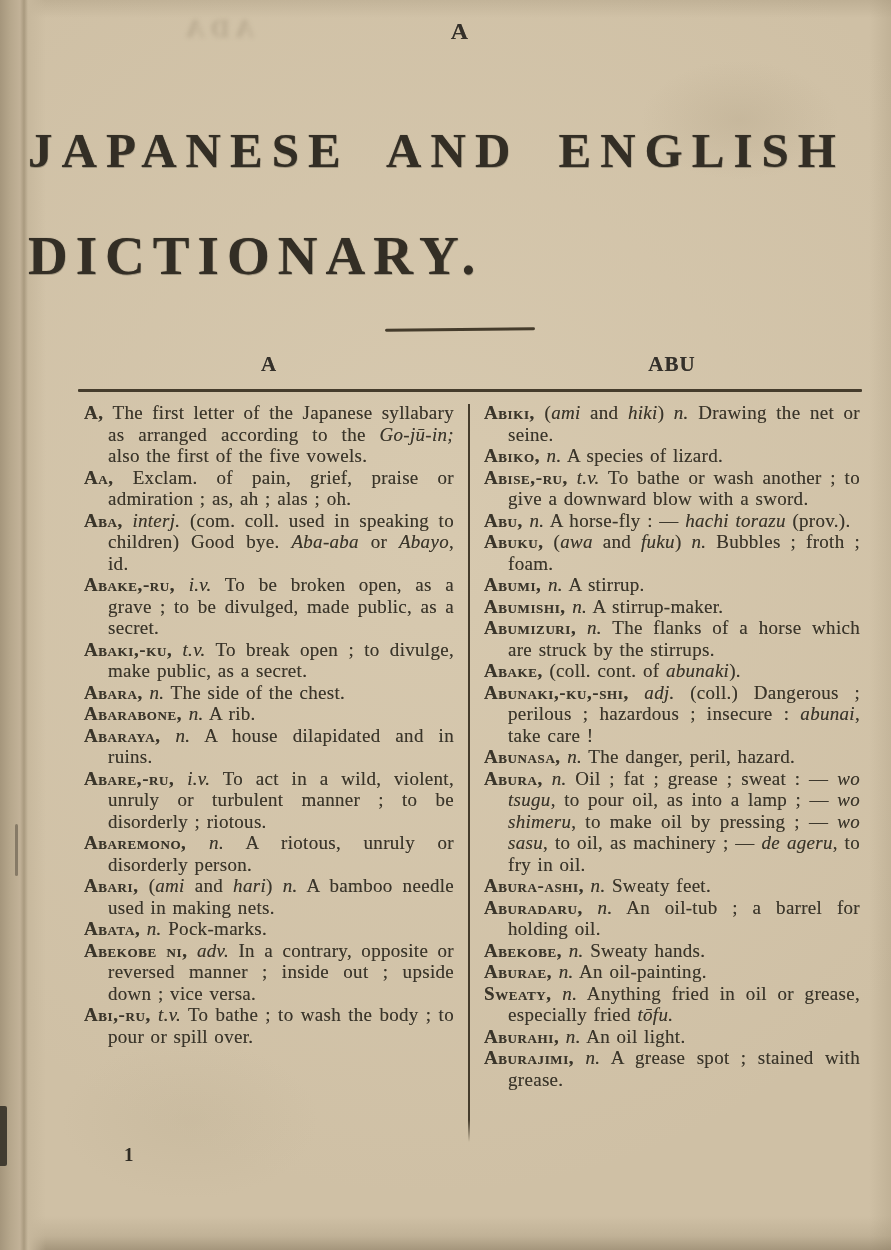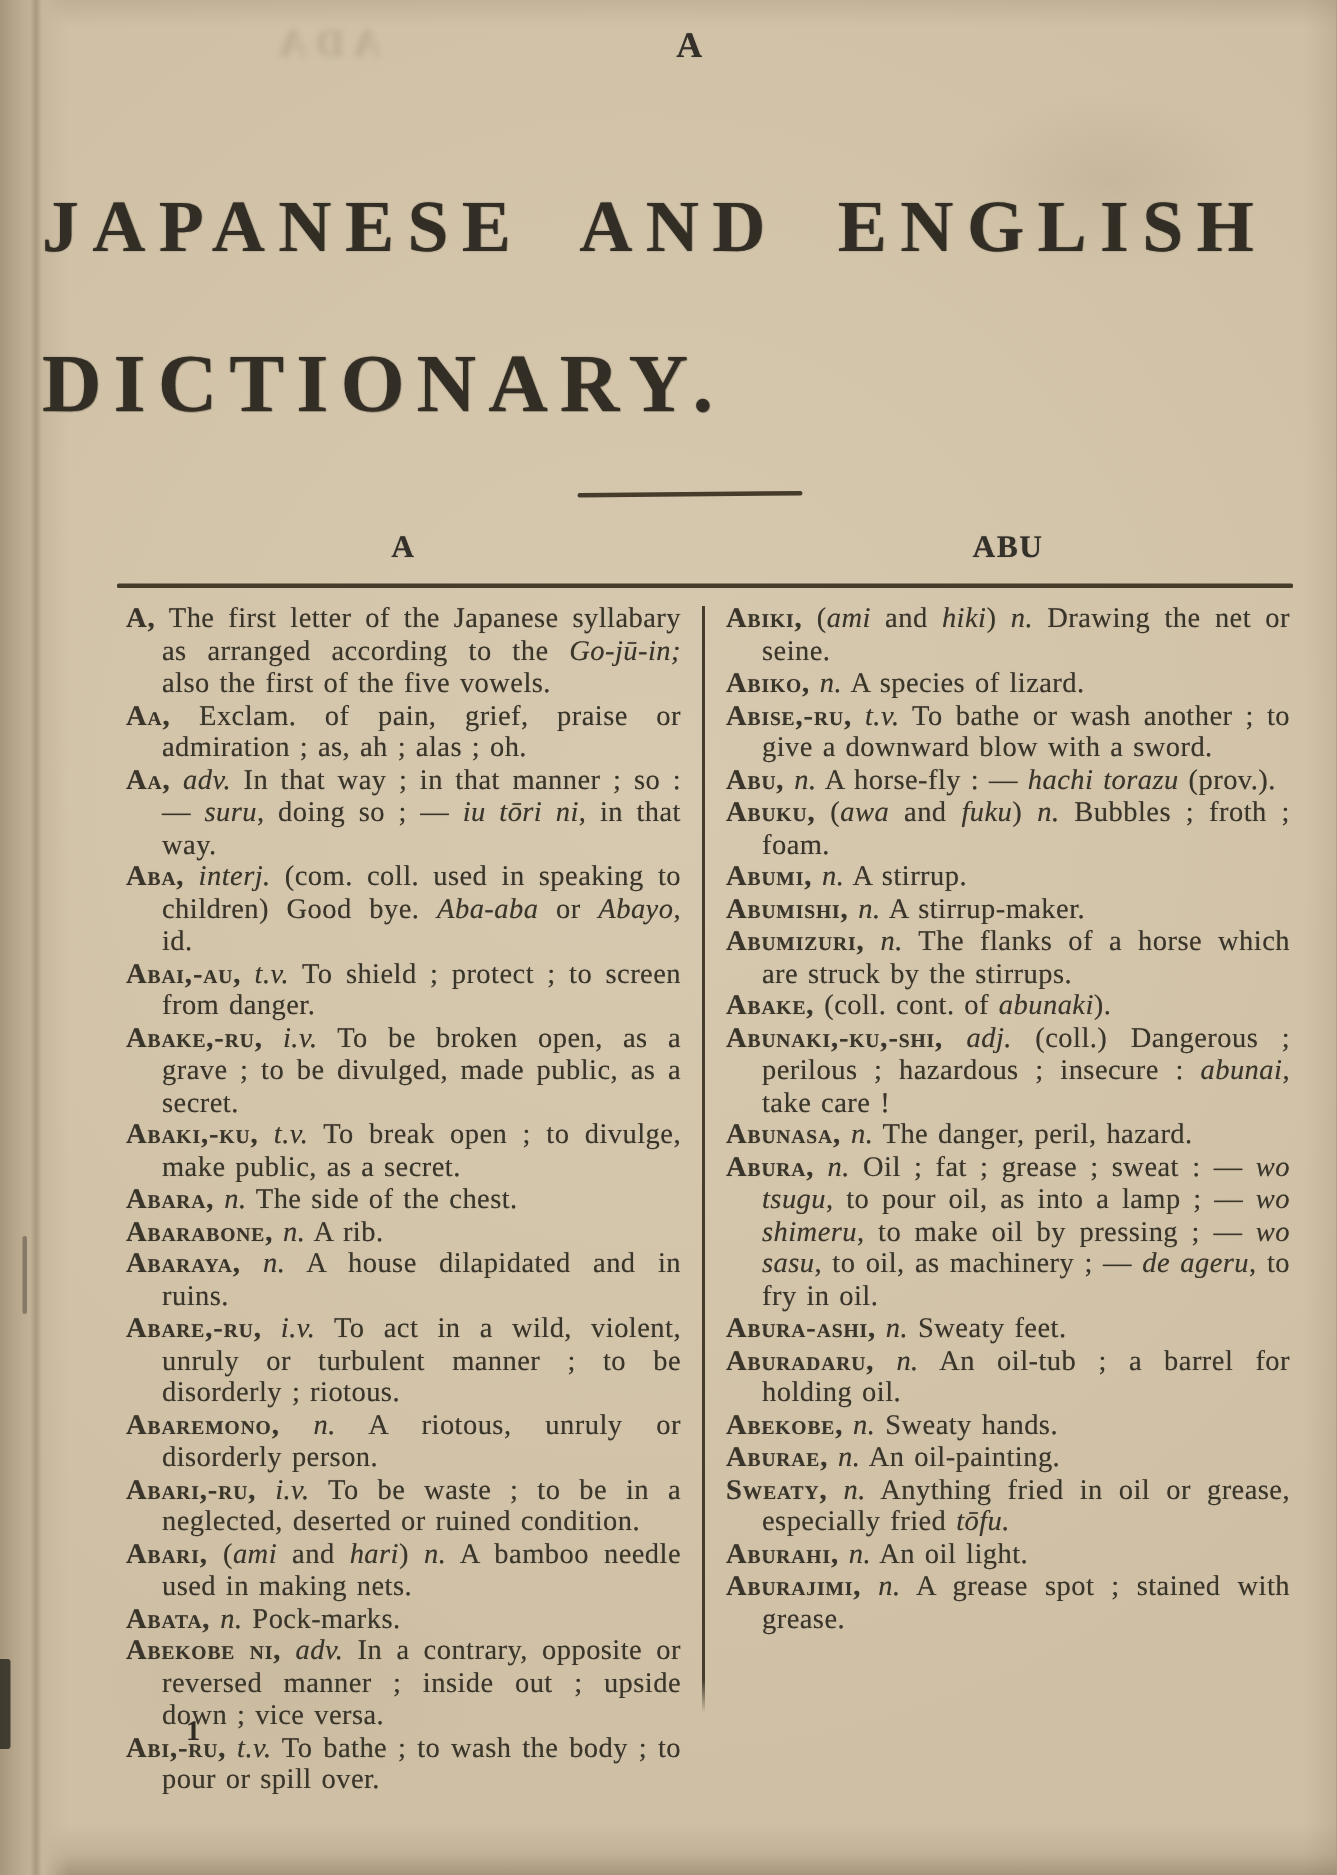--- a/index.html
+++ b/index.html
@@ -123,31 +123,28 @@
 
     <div class="guide-left">A</div>
     <div class="guide-right">ABU</div>
 
     <div class="head-rule"></div>
 
     <div class="columns">
       <div class="col col-left">
           <p class="entry"><span class="s-h">A,</span><span class="s-r"> The first letter of the Japanese syllabary as arranged according to the </span><span class="s-i">Go-jū-in;</span><span class="s-r"> also the first of the five vowels.</span></p>
           <p class="entry"><span class="s-h">Aa,</span><span class="s-r"> Exclam. of pain, grief, praise or admiration ; as, ah ; alas ; oh.</span></p>
-          <p class="entry"><span class="s-h">Aa,</span><span class="s-i"> adv.</span><span class="s-r"> In that way ; in that manner ; so : — </span><span class="s-i">suru</span><span class="s-r">, doing so ; — </span><span class="s-i">iu tōri ni</span><span class="s-r">, in that way.</span></p>
           <p class="entry"><span class="s-h">Aba,</span><span class="s-i"> interj.</span><span class="s-r"> (com. coll. used in speaking to children) Good bye. </span><span class="s-i">Aba-aba</span><span class="s-r"> or </span><span class="s-i">Abayo</span><span class="s-r">, id.</span></p>
-          <p class="entry"><span class="s-h">Abai,-au,</span><span class="s-i"> t.v.</span><span class="s-r"> To shield ; protect ; to screen from danger.</span></p>
           <p class="entry"><span class="s-h">Abake,-ru,</span><span class="s-i"> i.v.</span><span class="s-r"> To be broken open, as a grave ; to be divulged, made public, as a secret.</span></p>
           <p class="entry"><span class="s-h">Abaki,-ku,</span><span class="s-i"> t.v.</span><span class="s-r"> To break open ; to divulge, make public, as a secret.</span></p>
           <p class="entry"><span class="s-h">Abara,</span><span class="s-i"> n.</span><span class="s-r"> The side of the chest.</span></p>
           <p class="entry"><span class="s-h">Abarabone,</span><span class="s-i"> n.</span><span class="s-r"> A rib.</span></p>
           <p class="entry"><span class="s-h">Abaraya,</span><span class="s-i"> n.</span><span class="s-r"> A house dilapidated and in ruins.</span></p>
           <p class="entry"><span class="s-h">Abare,-ru,</span><span class="s-i"> i.v.</span><span class="s-r"> To act in a wild, violent, unruly or turbulent manner ; to be disorderly ; riotous.</span></p>
           <p class="entry"><span class="s-h">Abaremono,</span><span class="s-i"> n.</span><span class="s-r"> A riotous, unruly or disorderly person.</span></p>
-          <p class="entry"><span class="s-h">Abari,-ru,</span><span class="s-i"> i.v.</span><span class="s-r"> To be waste ; to be in a neglected, deserted or ruined condition.</span></p>
           <p class="entry"><span class="s-h">Abari,</span><span class="s-r"> (</span><span class="s-i">ami</span><span class="s-r"> and </span><span class="s-i">hari</span><span class="s-r">) </span><span class="s-i">n.</span><span class="s-r"> A bamboo needle used in making nets.</span></p>
           <p class="entry"><span class="s-h">Abata,</span><span class="s-i"> n.</span><span class="s-r"> Pock-marks.</span></p>
           <p class="entry"><span class="s-h">Abekobe ni,</span><span class="s-i"> adv.</span><span class="s-r"> In a contrary, opposite or reversed manner ; inside out ; upside down ; vice versa.</span></p>
           <p class="entry"><span class="s-h">Abi,-ru,</span><span class="s-i"> t.v.</span><span class="s-r"> To bathe ; to wash the body ; to pour or spill over.</span></p>
         </div>
       <div class="col-divider"></div>
       <div class="col col-right">
           <p class="entry"><span class="s-h">Abiki,</span><span class="s-r"> (</span><span class="s-i">ami</span><span class="s-r"> and </span><span class="s-i">hiki</span><span class="s-r">) </span><span class="s-i">n.</span><span class="s-r"> Drawing the net or seine.</span></p>
           <p class="entry"><span class="s-h">Abiko,</span><span class="s-i"> n.</span><span class="s-r"> A species of lizard.</span></p>
           <p class="entry"><span class="s-h">Abise,-ru,</span><span class="s-i"> t.v.</span><span class="s-r"> To bathe or wash another ; to give a downward blow with a sword.</span></p>

